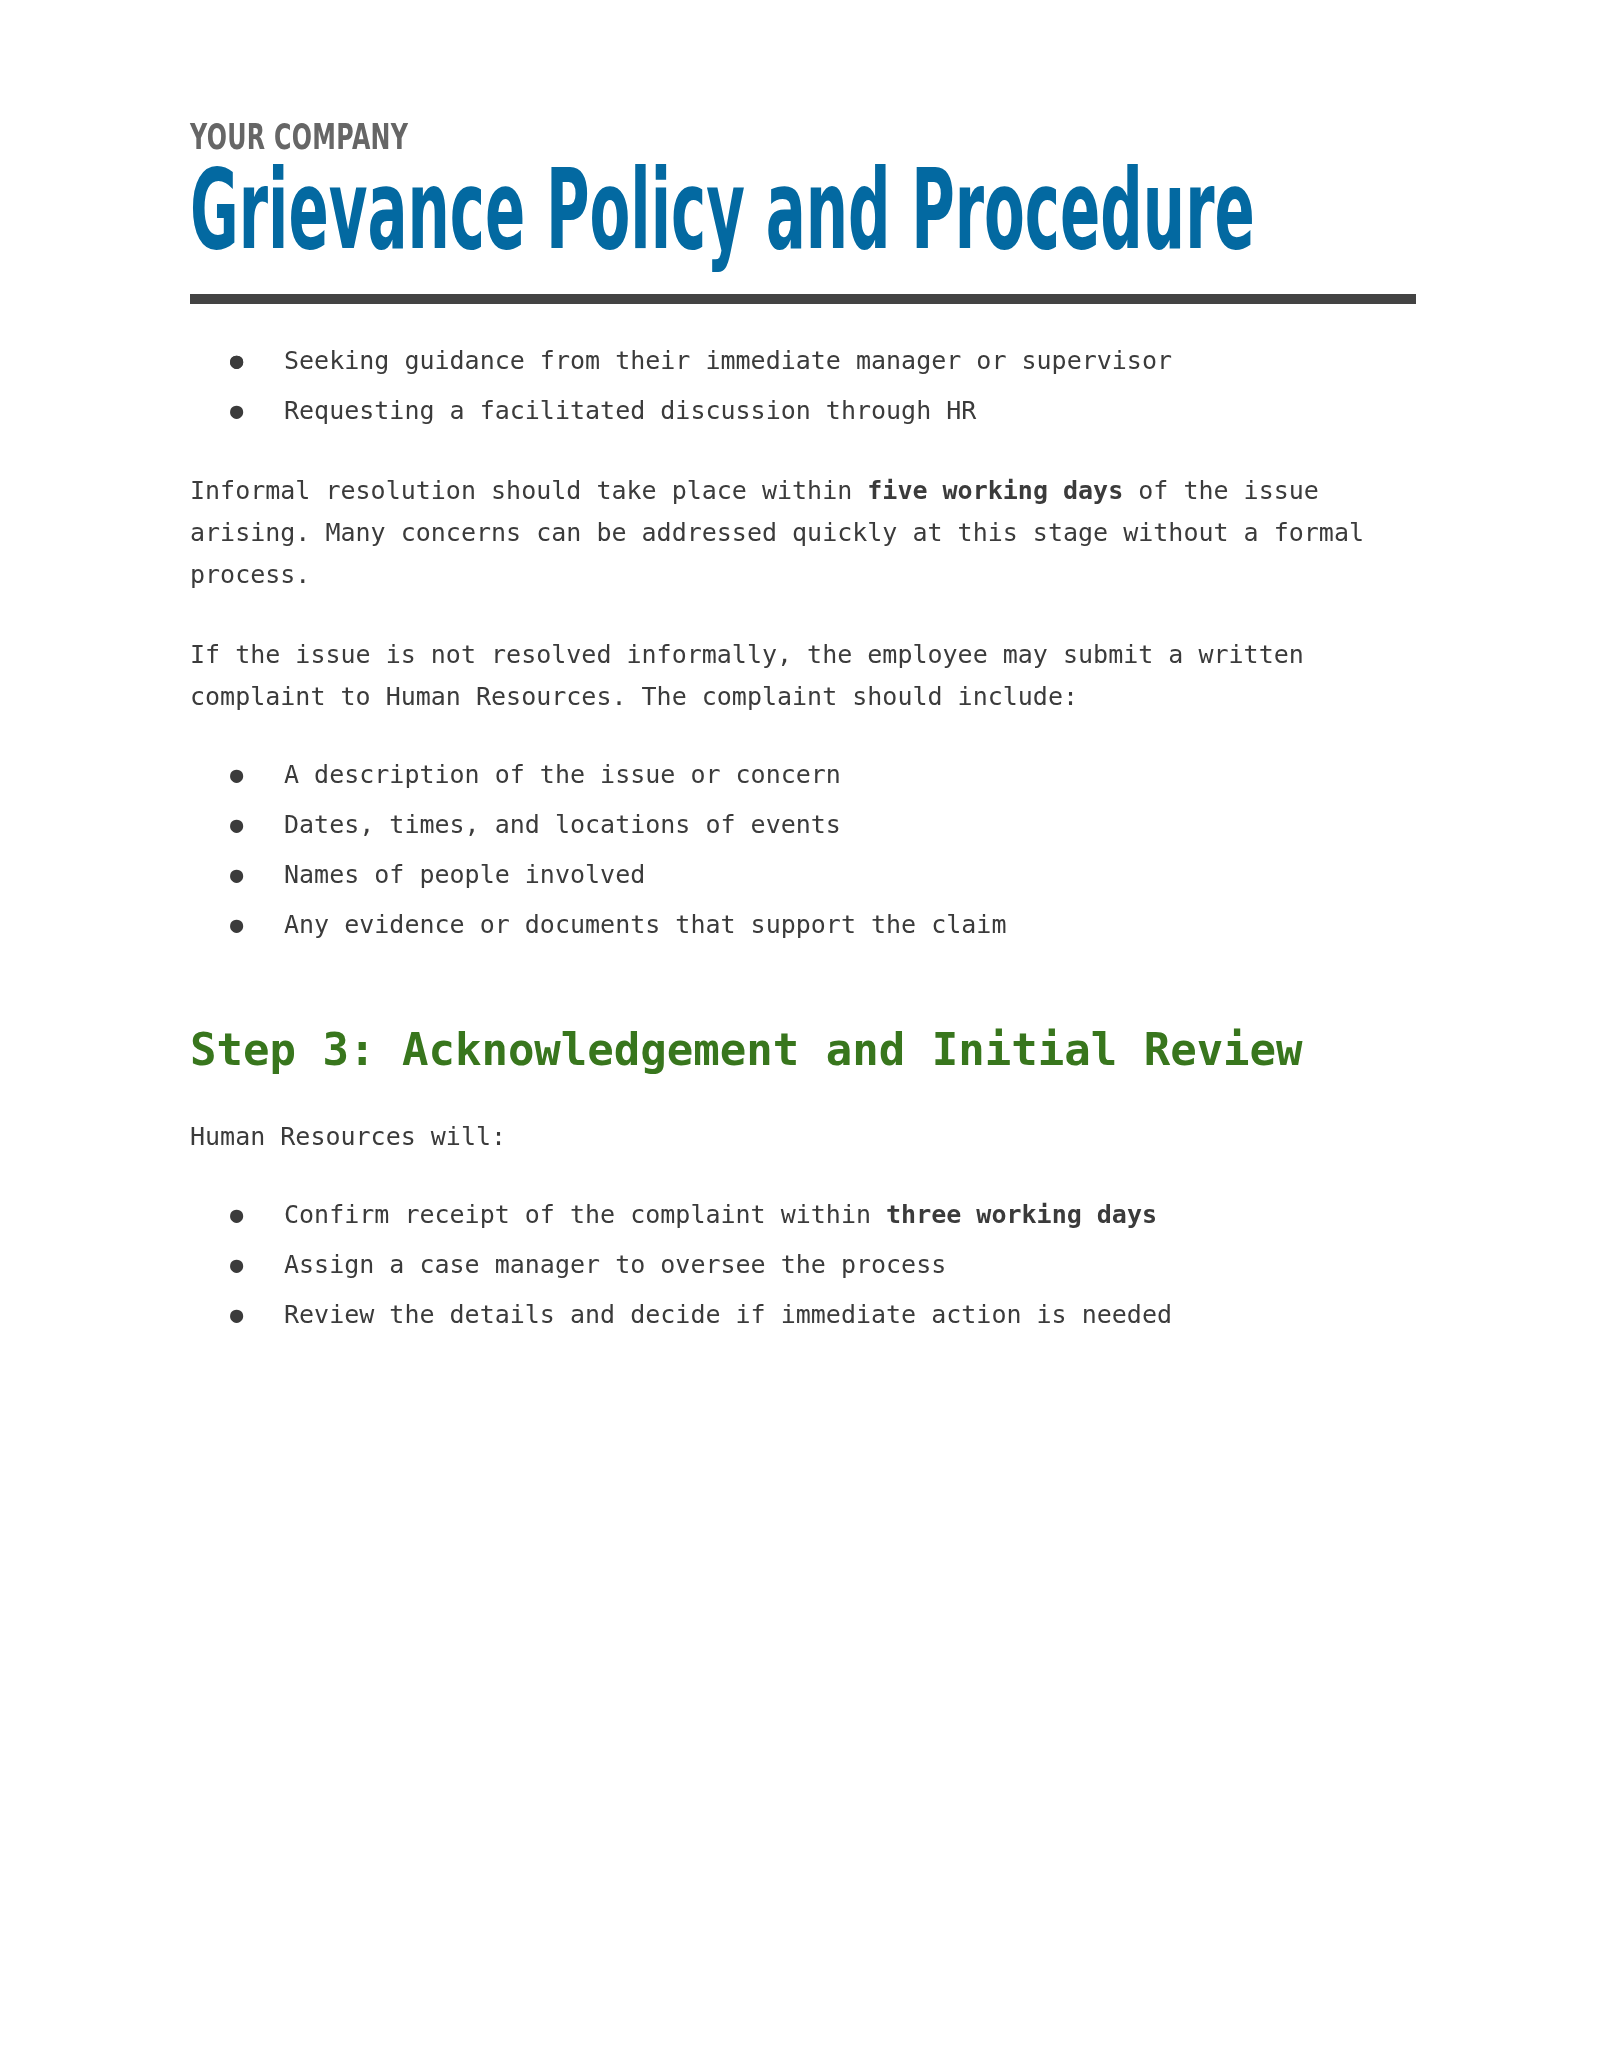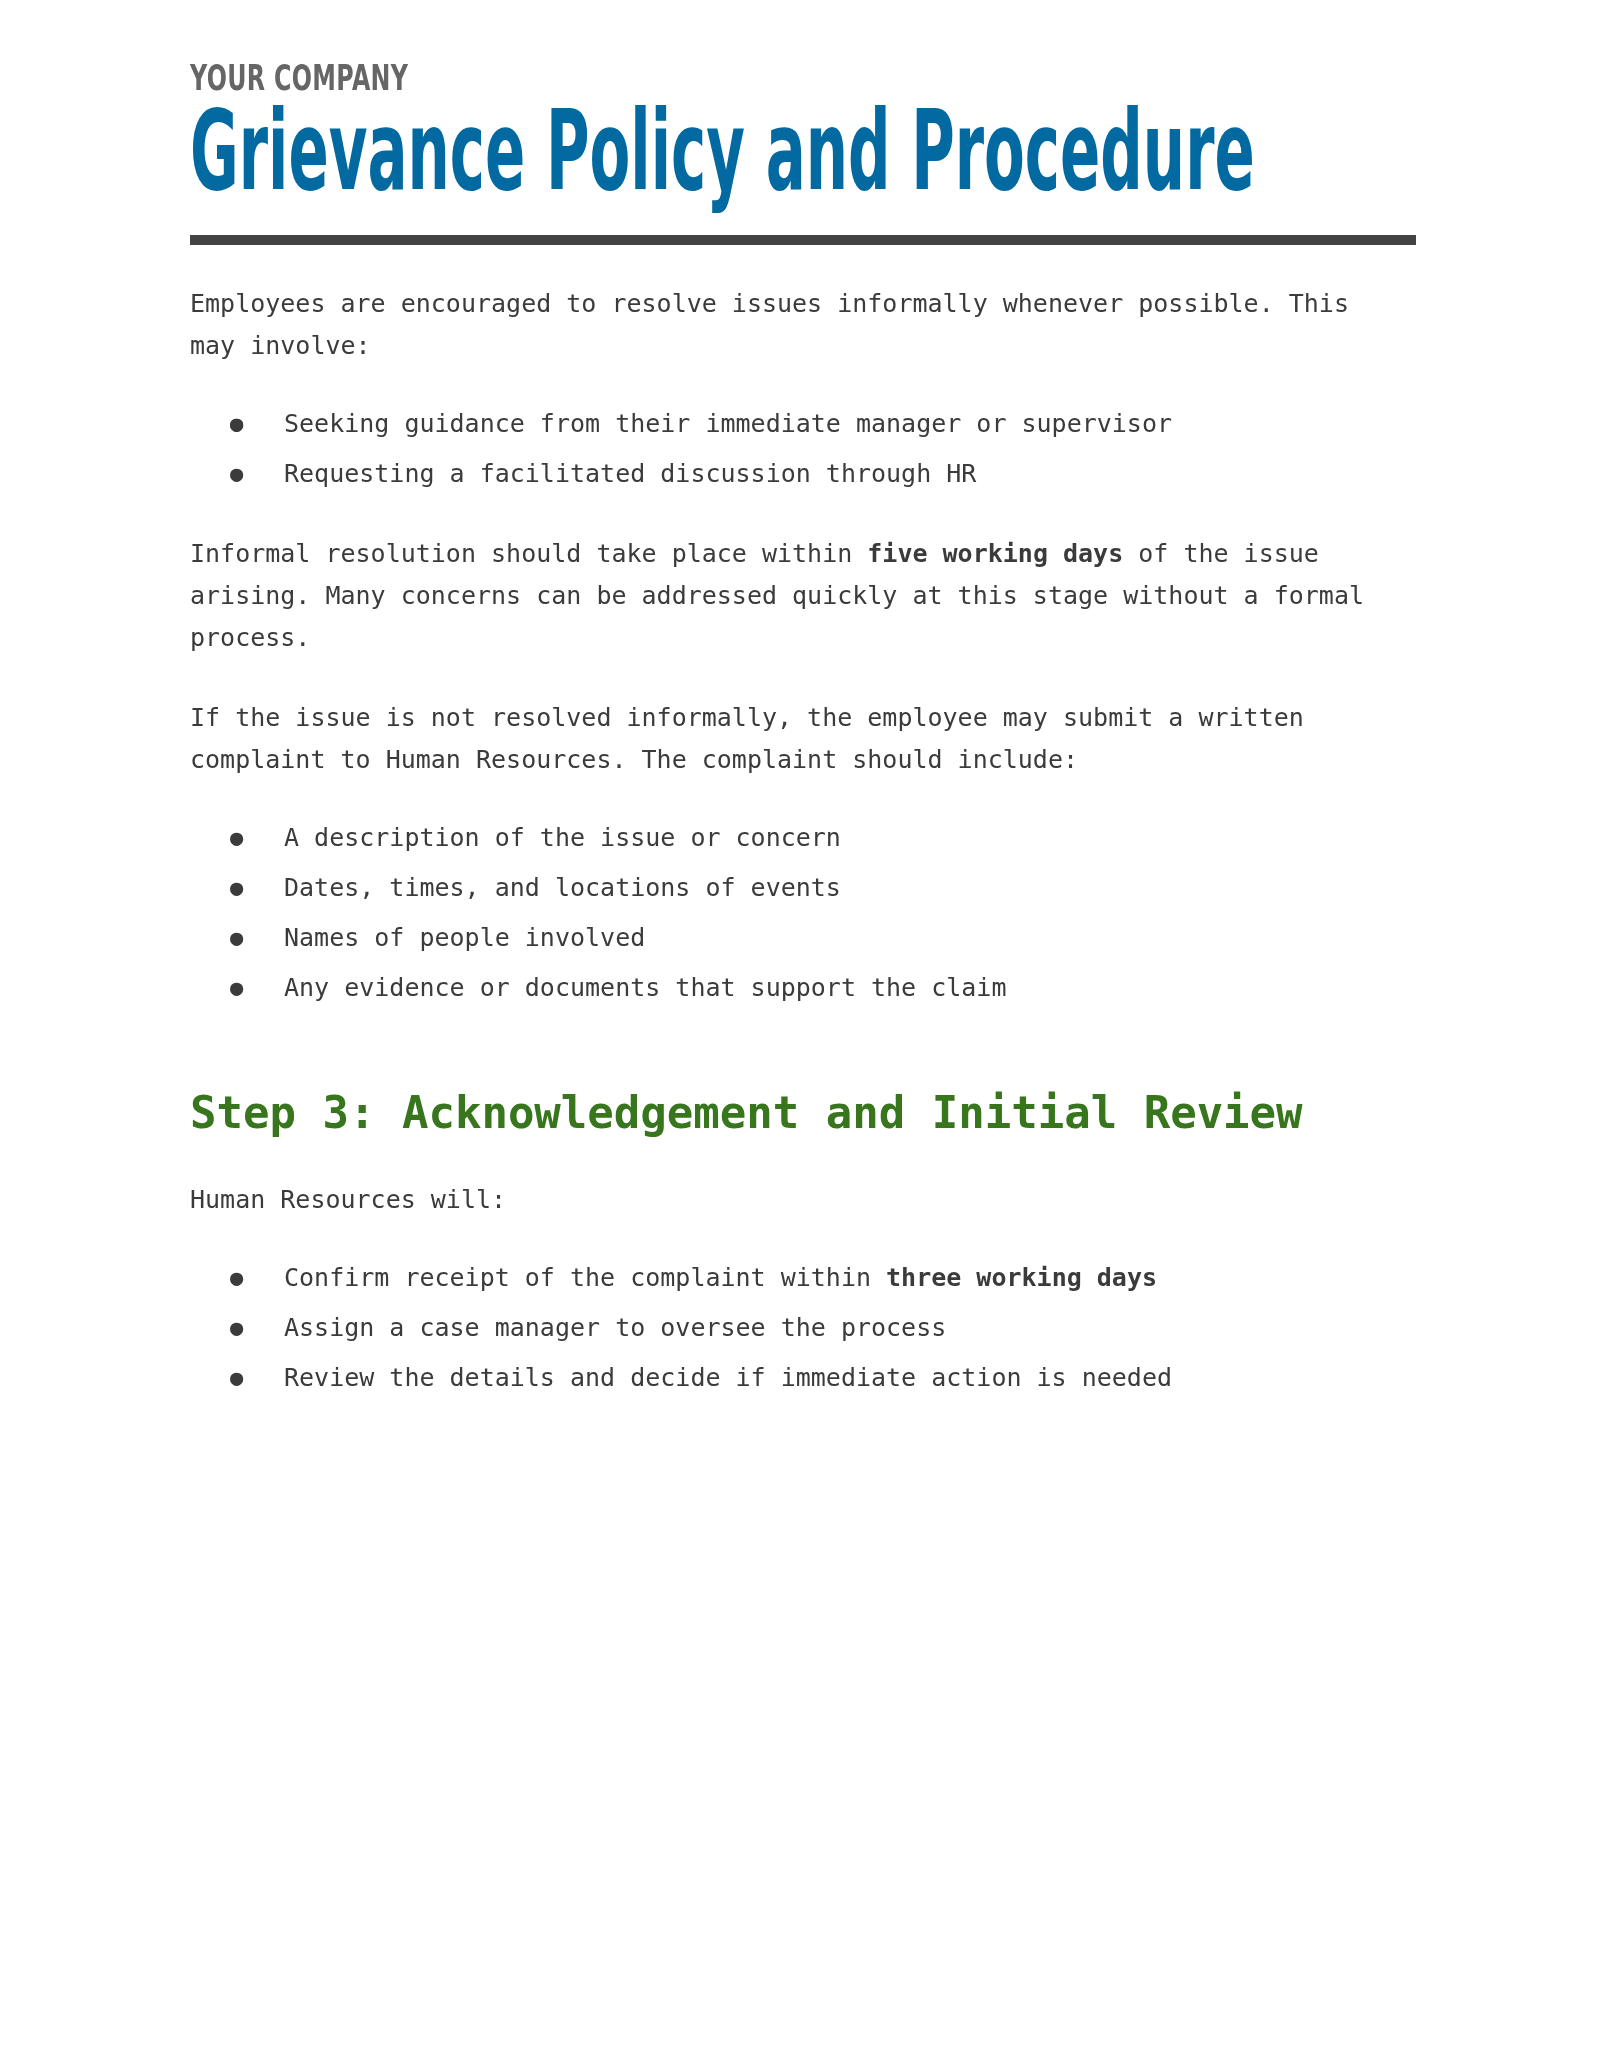--- a/index.html
+++ b/index.html
@@ -6,21 +6,21 @@
   body{
     width:1600px;height:2069px;
     background:#ffffff;
     font-family:"DejaVu Sans Mono", monospace;
     color:#3b3b3b;
     overflow:hidden;
   }
   .page{
     box-sizing:border-box;
     width:1600px;height:2069px;
-    padding:60px 170px 0 190px;
+    padding:119px 170px 0 190px;
   }
   
   .company{
     font-family:"DejaVu Sans", "Liberation Sans", sans-serif;
     font-weight:bold;
     font-size:36px;
     line-height:36px;
     color:#666666;
     white-space:nowrap;
   }
@@ -96,22 +96,20 @@
 <div class="page">
 
   <div class="company">
     <span class="squeeze">YOUR COMPANY</span>
   </div>
   <div class="doc-title">
     <span class="squeeze">Grievance Policy and Procedure</span>
   </div>
   <div class="rule"></div>
 
-  <p class="body-text"><span>Employees are encouraged to resolve issues informally whenever possible. This
-may involve:</span><strong></strong><span></span></p>
   <ul class="bullet-list">
     <li><span class="bullet">●</span><strong></strong><span></span></li>
     <li><span class="bullet">●</span><span>Seeking guidance from their immediate manager or supervisor</span><strong></strong><span></span></li>
     <li><span class="bullet">●</span><span>Requesting a facilitated discussion through HR</span><strong></strong><span></span></li>
   </ul>
   <p class="body-text"><span>Informal resolution should take place within </span><strong>five working days</strong><span> of the issue
 arising. Many concerns can be addressed quickly at this stage without a formal
 process.</span></p>
 
   <p class="body-text"><span>If the issue is not resolved informally, the employee may submit a written

